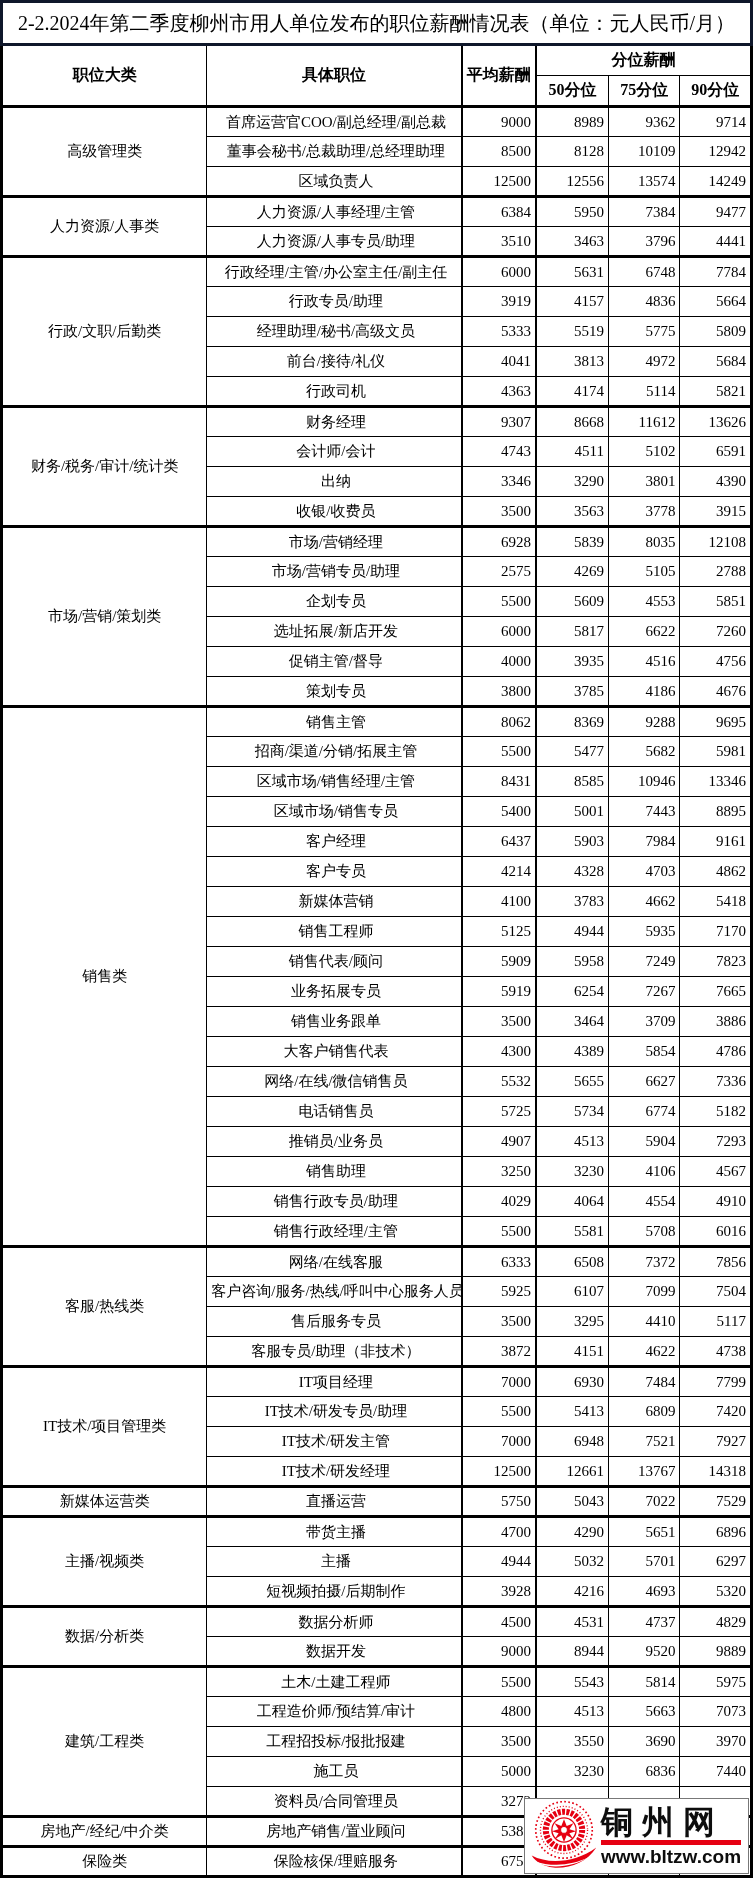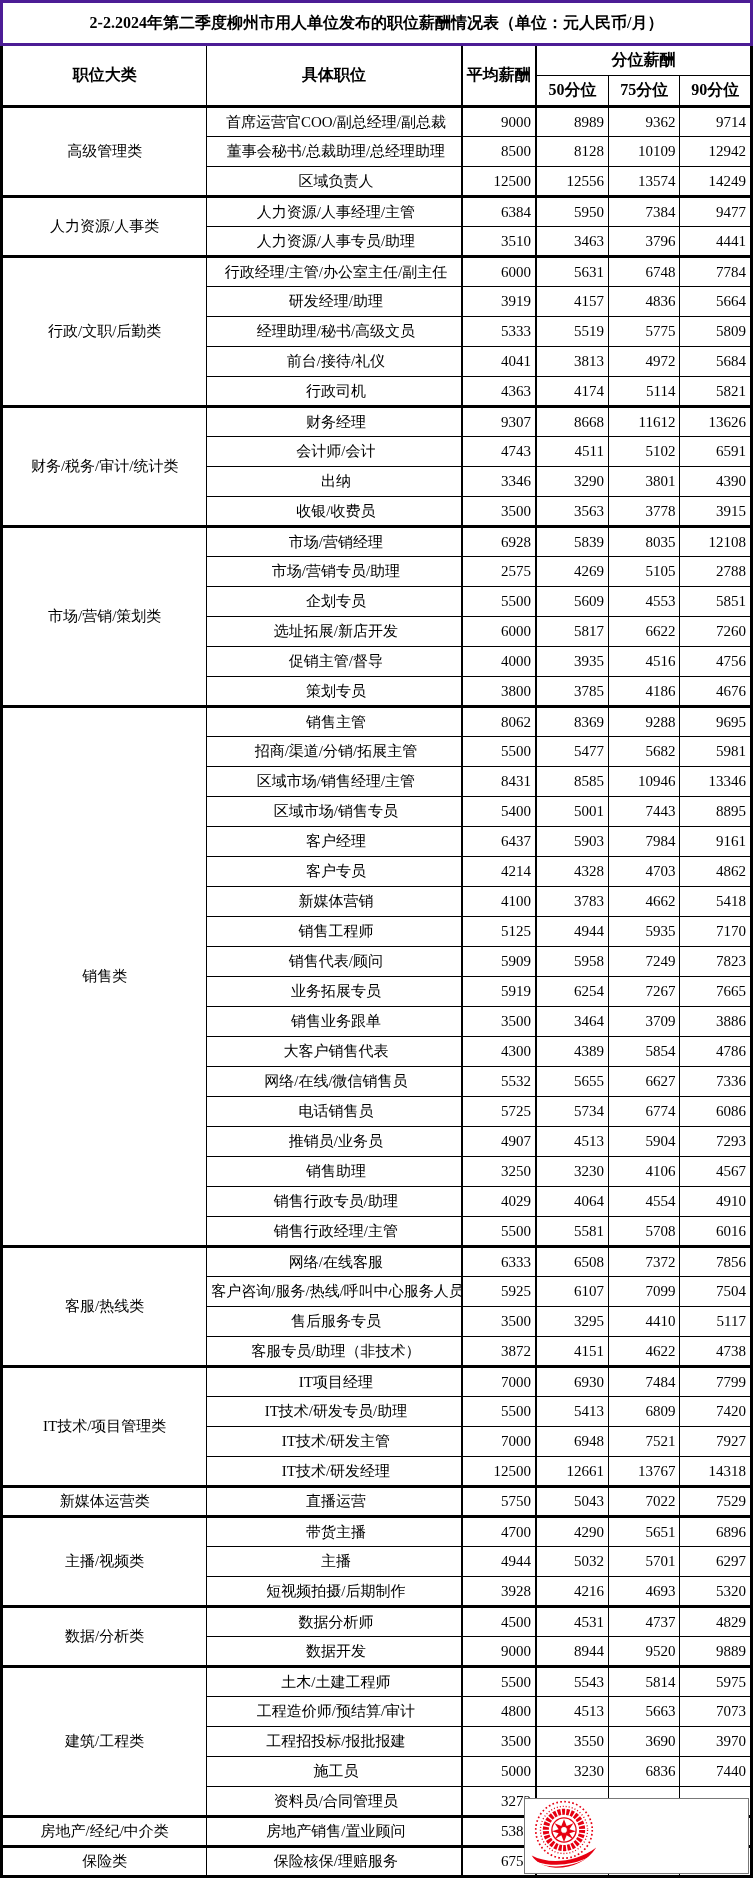--- a/index.html
+++ b/index.html
@@ -21,23 +21,23 @@
   col.c-pos { width:253px; }
   col.c-avg { width:74px; }
   col.c-p50 { width:72px; }
   col.c-p75 { width:71px; }
   col.c-p90 { width:71px; }
 
   td, th { border:1px solid #000; padding:0; vertical-align:middle; overflow:hidden; }
 
   .title-row td {
     height:40px;
-    border:3px solid #4c1d95;
-    font-weight:bold;
-    font-size:16px;
+    border:3px solid #0f172a;
+    font-weight:normal;
+    font-size:20px;
     letter-spacing:0px;
     text-align:center;
     white-space:nowrap;
   }
   .hdr td {
     font-weight:bold;
     font-size:16px;
     text-align:center;
     white-space:nowrap;
   }
@@ -166,21 +166,21 @@
         </tr>
         <tr class="data-row cat-start">
           <td class="category-cell" rowspan="5">行政/文职/后勤类</td>
           <td class="position-cell">行政经理/主管/办公室主任/副主任</td>
           <td class="salary-cell thickl">6000</td>
           <td class="salary-cell thickl">5631</td>
           <td class="salary-cell">6748</td>
           <td class="salary-cell">7784</td>
         </tr>
         <tr class="data-row">
-          <td class="position-cell">研发经理/助理</td>
+          <td class="position-cell">行政专员/助理</td>
           <td class="salary-cell thickl">3919</td>
           <td class="salary-cell thickl">4157</td>
           <td class="salary-cell">4836</td>
           <td class="salary-cell">5664</td>
         </tr>
         <tr class="data-row">
           <td class="position-cell">经理助理/秘书/高级文员</td>
           <td class="salary-cell thickl">5333</td>
           <td class="salary-cell thickl">5519</td>
           <td class="salary-cell">5775</td>
@@ -362,21 +362,21 @@
           <td class="salary-cell thickl">5532</td>
           <td class="salary-cell thickl">5655</td>
           <td class="salary-cell">6627</td>
           <td class="salary-cell">7336</td>
         </tr>
         <tr class="data-row">
           <td class="position-cell">电话销售员</td>
           <td class="salary-cell thickl">5725</td>
           <td class="salary-cell thickl">5734</td>
           <td class="salary-cell">6774</td>
-          <td class="salary-cell">6086</td>
+          <td class="salary-cell">5182</td>
         </tr>
         <tr class="data-row">
           <td class="position-cell">推销员/业务员</td>
           <td class="salary-cell thickl">4907</td>
           <td class="salary-cell thickl">4513</td>
           <td class="salary-cell">5904</td>
           <td class="salary-cell">7293</td>
         </tr>
         <tr class="data-row">
           <td class="position-cell">销售助理</td>
@@ -561,15 +561,20 @@
     <svg class="wm-emblem" viewBox="0 0 100 110" xmlns="http://www.w3.org/2000/svg">
       <circle cx="50" cy="46" r="42" fill="none" stroke="#e60012" stroke-width="2.5" stroke-dasharray="2.5 3.5"></circle>
       <circle cx="50" cy="46" r="35" fill="none" stroke="#e60012" stroke-width="2" stroke-dasharray="1.5 3"></circle>
       <circle cx="50" cy="46" r="27" fill="none" stroke="#e60012" stroke-width="9" stroke-dasharray="4.5 2"></circle>
       <circle cx="50" cy="46" r="18" fill="#ffffff" stroke="#e60012" stroke-width="2"></circle>
       <path d="M50 30 L54 40 L64 36 L58 45 L68 48 L58 51 L64 60 L54 54 L50 64 L46 54 L36 60 L42 51 L32 48 L42 45 L36 36 L46 40 Z" fill="#e60012"></path>
       <circle cx="50" cy="46" r="5" fill="#ffffff" stroke="#e60012" stroke-width="1.5"></circle>
       <path d="M2 84 C 28 98 68 94 98 72 C 84 94 58 104 34 102 C 20 100 8 94 2 84 Z" fill="#e60012"></path>
       <path d="M6 92 C 30 101 60 100 88 86 C 64 101 34 104 12 96 Z" fill="#ffffff"></path>
     </svg>
+    <div class="wm-right">
+      <div class="wm-name">铜州网</div>
+      <div class="wm-bar" style="background: rgb(230, 0, 18);"></div>
+      <div class="wm-url">www.bltzw.com</div>
+    </div>
   </div>
 
 </div>
 
 </body></html>

